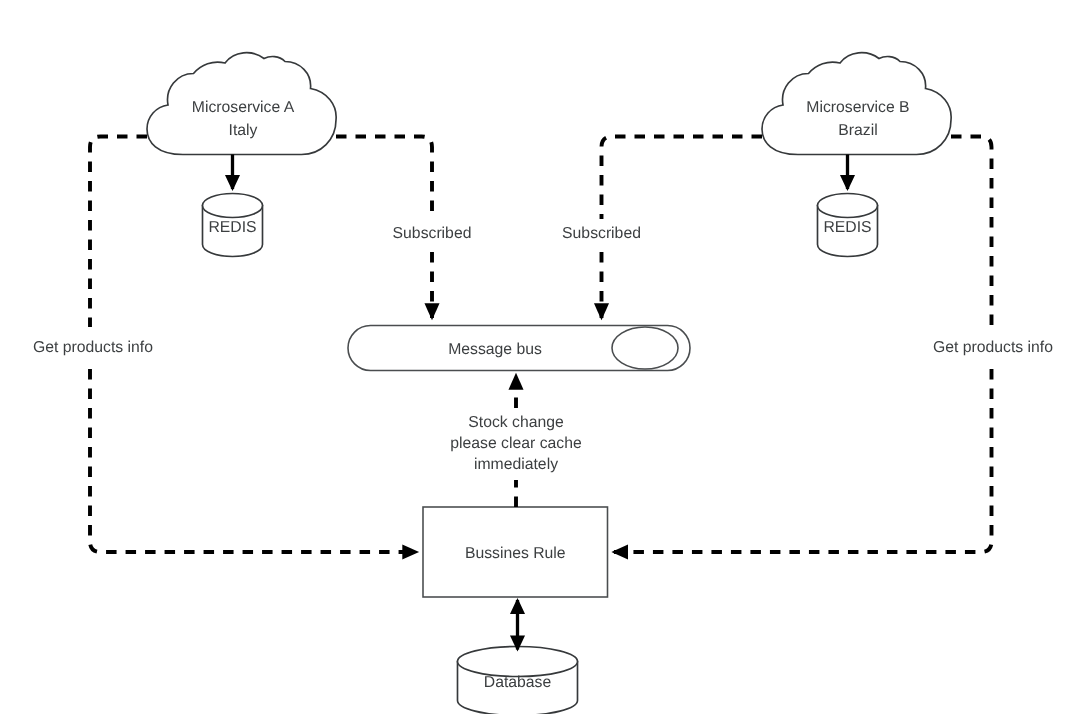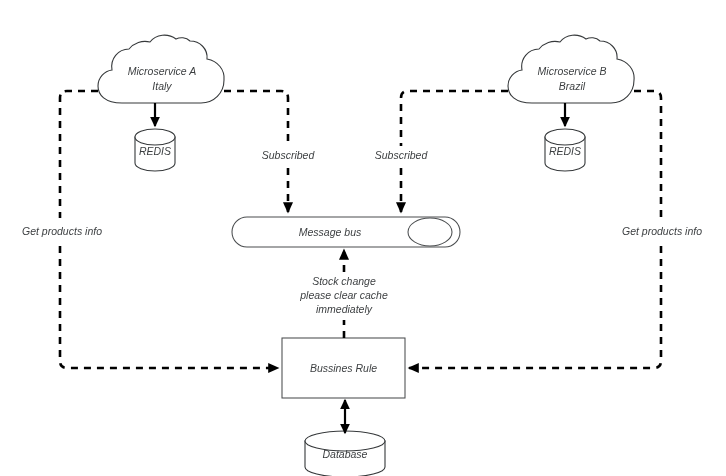--- a/index.html
+++ b/index.html
@@ -11,21 +11,20 @@
     width: 726px;
     height: 476px;
     overflow: hidden;
     font-family: "Liberation Sans", sans-serif;
   }
   #diagram-root {
     position: relative;
     width: 726px;
     height: 476px;
     background: #ffffff;
-    font-style: italic;
   }
   svg.diagram {
     display: block;
     width: 726px;
     height: 476px;
   }
   .shape-stroke {
     fill: #ffffff;
     stroke: #36393b;
     stroke-width: 1.1;

